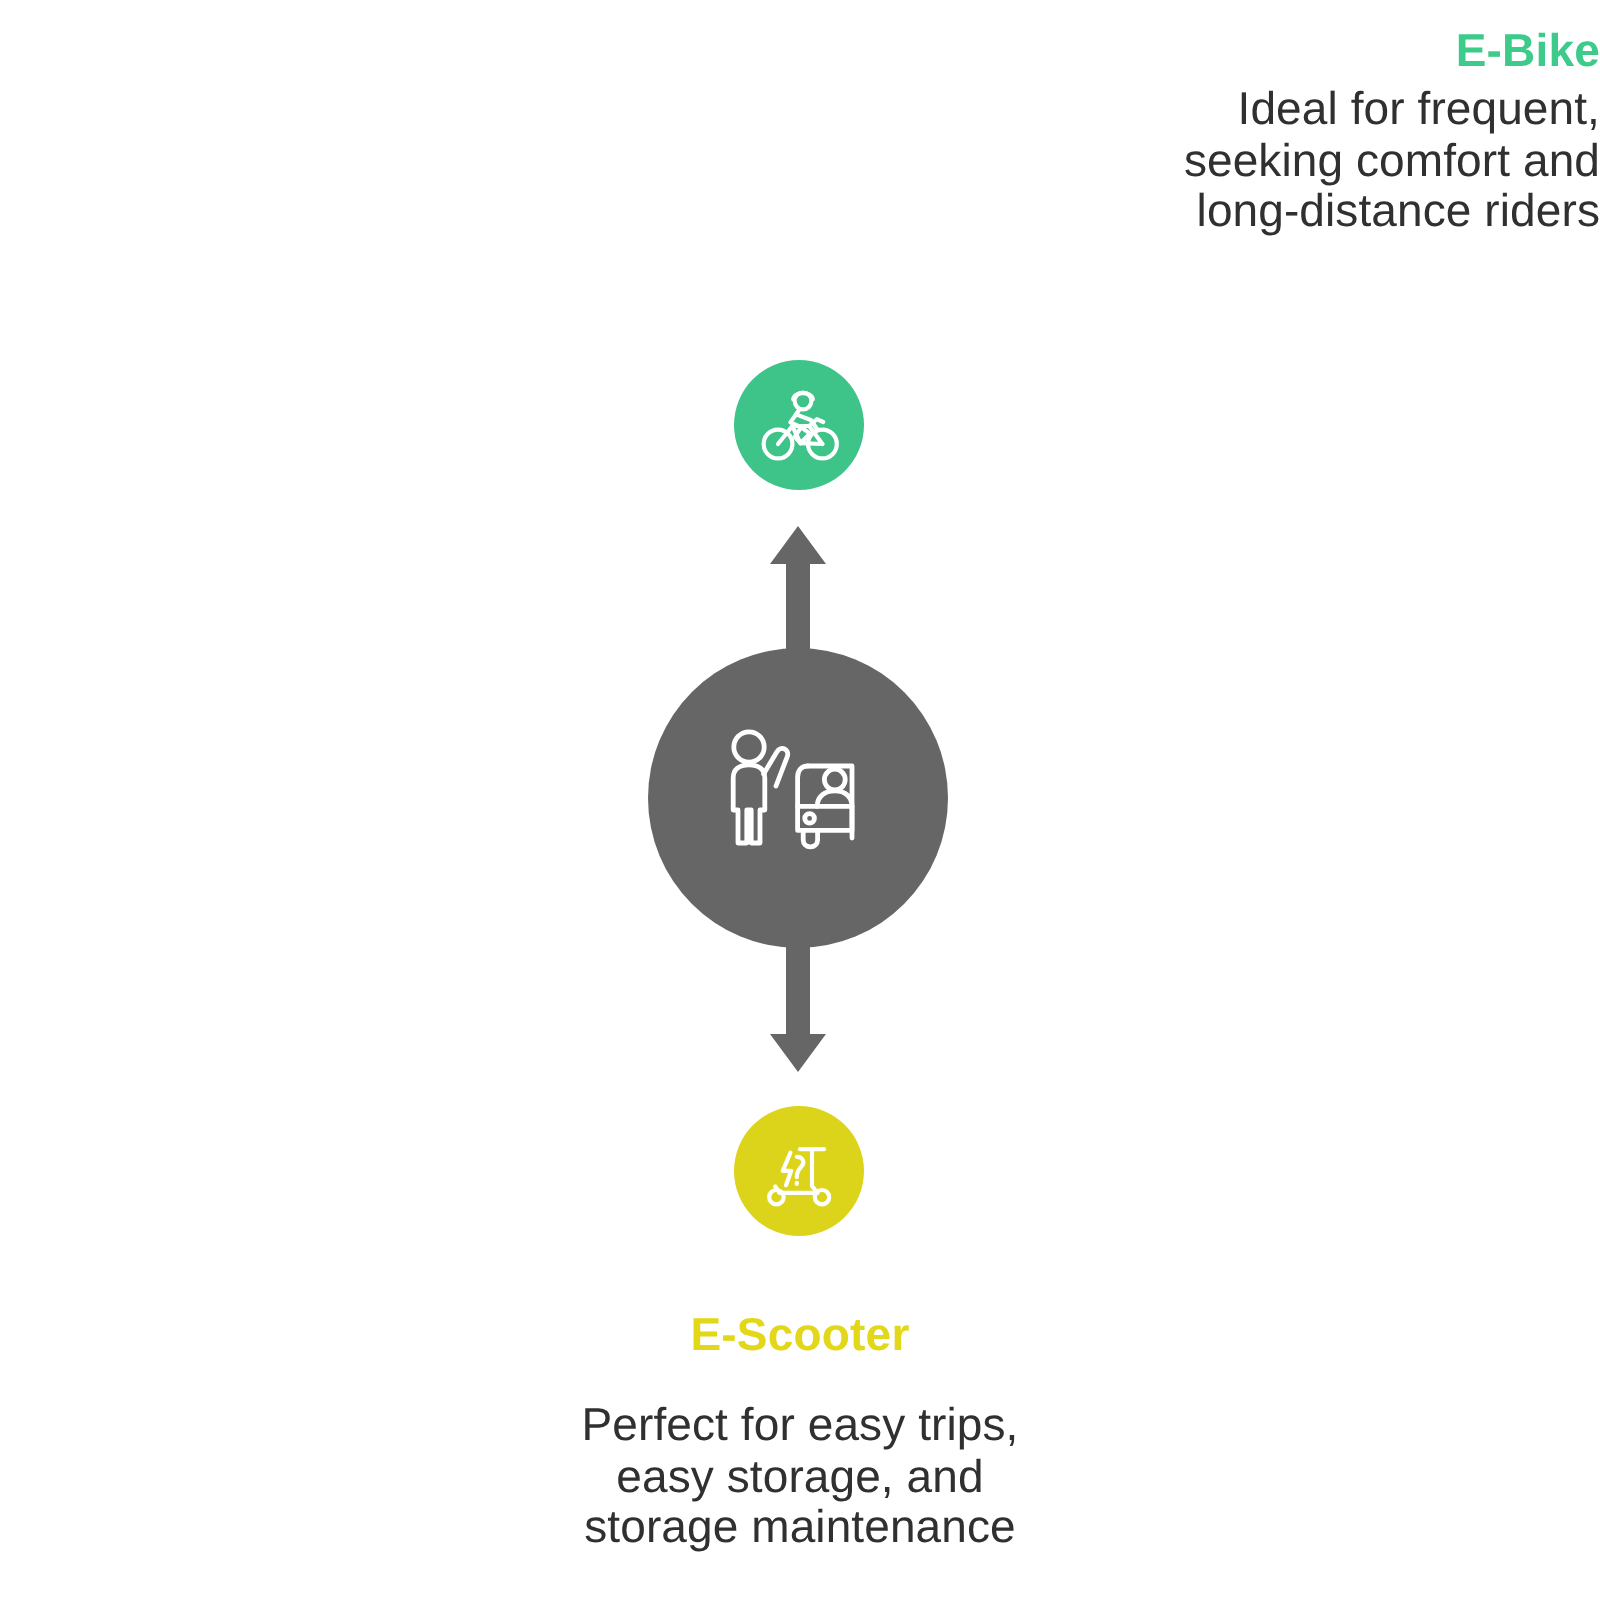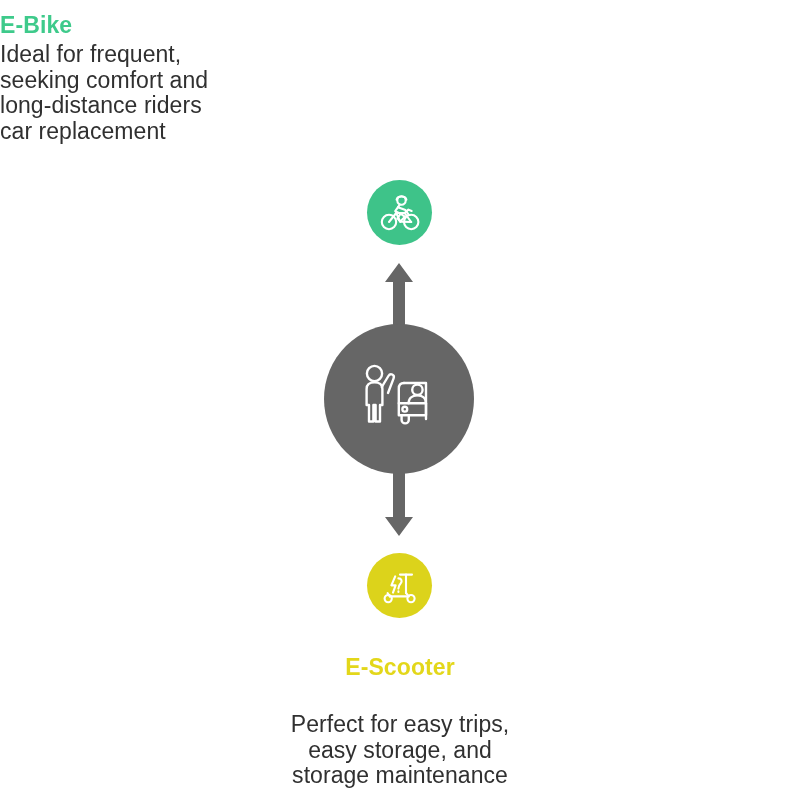--- a/index.html
+++ b/index.html
@@ -20,21 +20,21 @@
     height: 800px;
     background: #ffffff;
   }
 
   
   .top-block {
     position: absolute;
     top: 8px;
     left: 0;
     width: 800px;
-    text-align: left;
+    text-align: right;
   }
   .branch-title {
     font-size: 23px;
     font-weight: bold;
     line-height: 34px;
     letter-spacing: 0.1px;
   }
   .branch-title.green { color: #3ECA8B; }
   .branch-title.yellow { color: #E3D71A; }
 
@@ -86,34 +86,33 @@
   .arrow-down { top: 470px; height: 66px; }
 
   
   .bottom-block {
     position: absolute;
     top: 650px;
     left: 0;
     width: 800px;
     text-align: center;
   }
-  .bottom-block .branch-title { margin-bottom: 28px; }
+  .bottom-block .branch-title { margin-bottom: 16px; }
 </style>
 </head>
 <body>
 
 <div class="infographic">
 
   <div class="top-block">
     <div class="branch-title green">E-Bike</div>
     <div class="branch-desc">
       <span class="ln">Ideal for frequent,</span>
       <span class="ln">seeking comfort and</span>
       <span class="ln">long-distance riders</span>
-      <span class="ln">car replacement</span>
     </div>
   </div>
 
   <div class="bubble green">
     <span>
       <svg width="44" height="40" viewBox="0 0 44 40" fill="none" stroke="#ffffff" stroke-width="2.1" stroke-linecap="round" stroke-linejoin="round">
 
         <circle cx="23.5" cy="7.5" r="4.2"></circle>
         <path d="M18.6 6.6 C19.3 2.6 27.6 2.4 28.4 6.6"></path>
 

